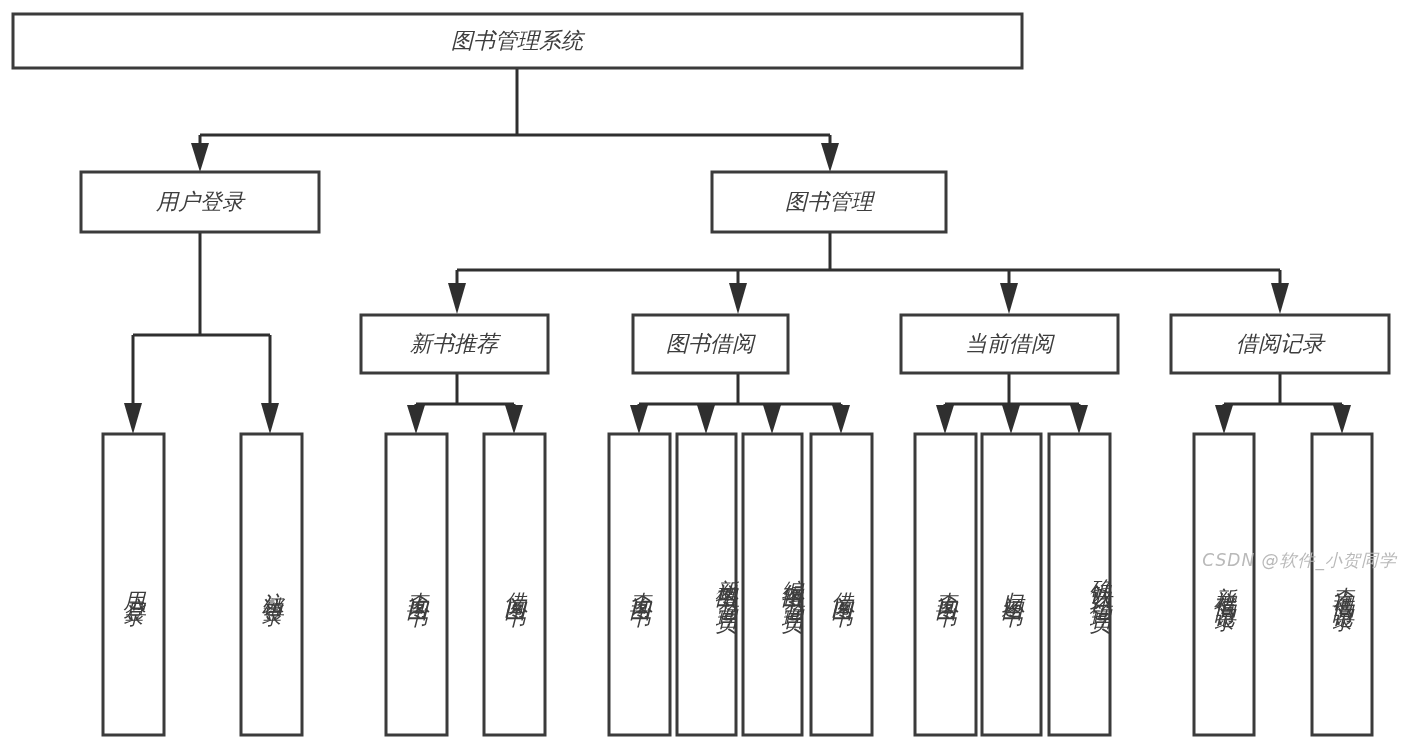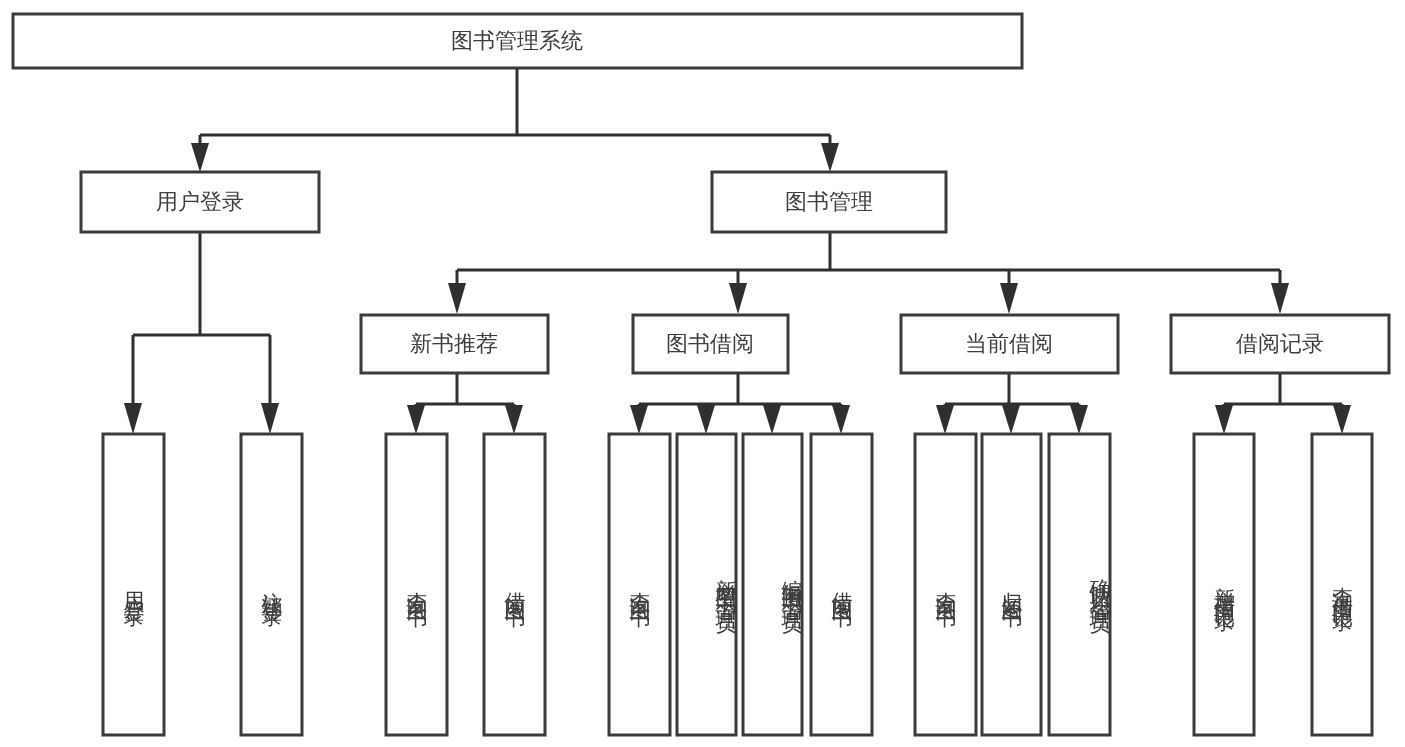--- a/index.html
+++ b/index.html
@@ -11,20 +11,21 @@
     width: 1405px;
     height: 747px;
     font-family: "DejaVu Sans", "Liberation Sans", sans-serif;
     overflow: hidden;
   }
   #diagram-root {
     position: relative;
     width: 1405px;
     height: 578px;
     background: #ffffff;
+    font-style: italic;
   }
   svg.diagram-svg {
     position: absolute;
     left: 0;
     top: 0;
     width: 1405px;
     height: 747px;
     display: block;
   }
   .node-rect {
@@ -235,14 +236,15 @@
   <div class="leaf-label-v" style="left:743px; top:438px; width:59px; height:293px; display:flex; align-items:flex-start; justify-content:center;">编辑图书（管理员）</div>
   <div class="leaf-label-v" style="left:811px; top:434px; width:61px; height:301px; display:flex; align-items:center; justify-content:center;">借阅图书</div>
 
   <div class="leaf-label-v" style="left:915px; top:434px; width:61px; height:301px; display:flex; align-items:center; justify-content:center;">查询图书</div>
   <div class="leaf-label-v" style="left:982px; top:434px; width:59px; height:301px; display:flex; align-items:center; justify-content:center;">归还图书</div>
   <div class="leaf-label-v" style="left:1049px; top:438px; width:61px; height:293px; display:flex; align-items:flex-start; justify-content:center;">确认归还（管理员）</div>
 
   <div class="leaf-label-v" style="left:1194px; top:434px; width:60px; height:301px; display:flex; align-items:center; justify-content:center;">新增借阅记录</div>
   <div class="leaf-label-v" style="left:1312px; top:434px; width:60px; height:301px; display:flex; align-items:center; justify-content:center;">查询借阅记录</div>
 
+  <div class="watermark">CSDN @软件_小贺同学</div>
 
 </div>
 
 </body></html>

